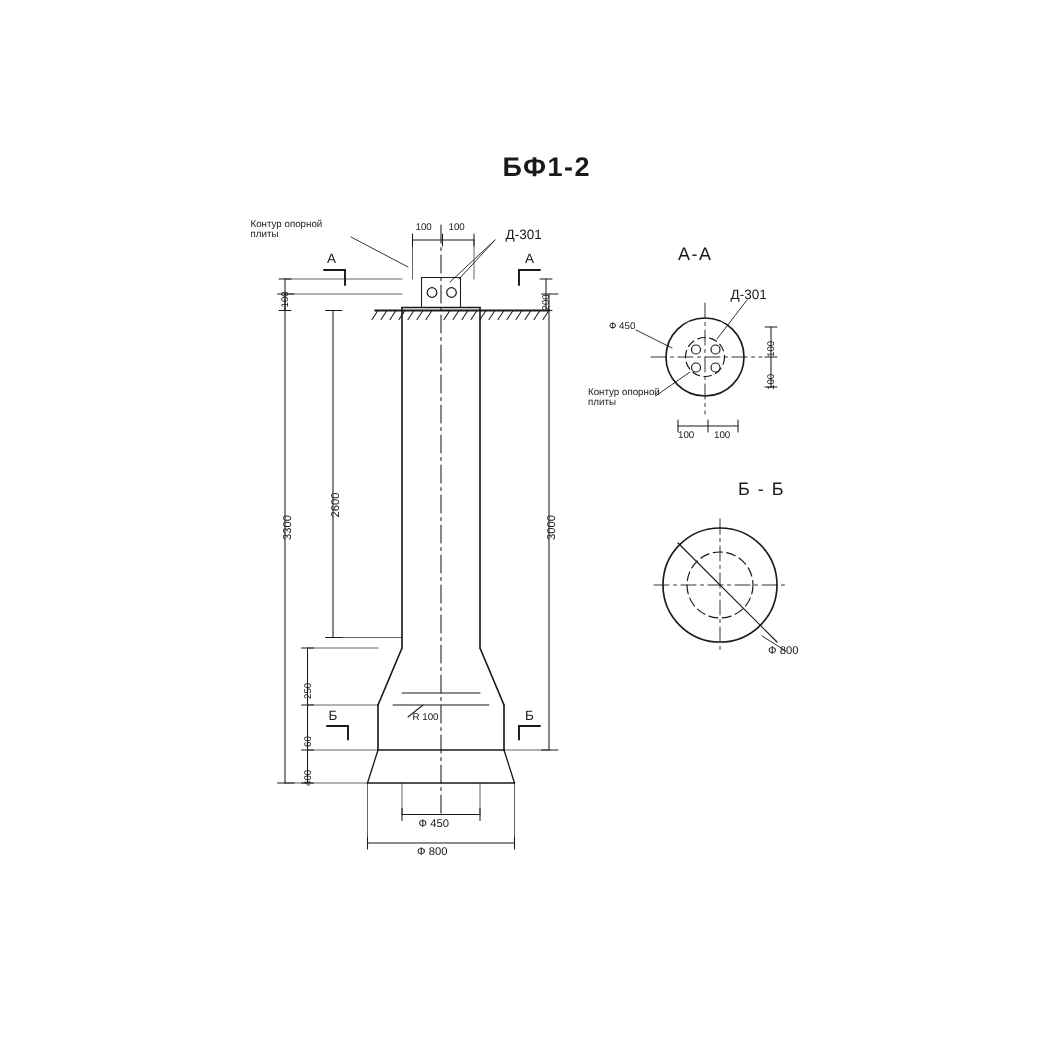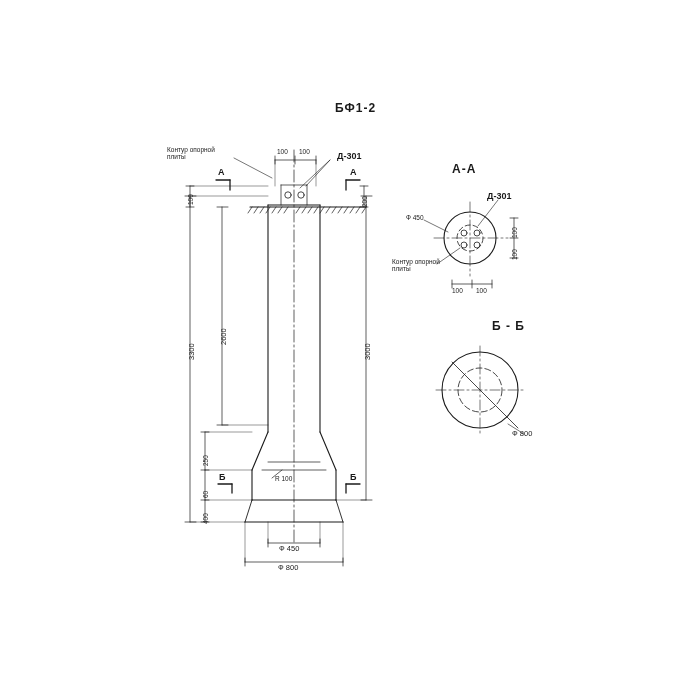--- a/index.html
+++ b/index.html
@@ -29,23 +29,23 @@
   }
   .lbl {
     position: absolute;
     color: #1a1a1a;
     font-family: "Liberation Sans", sans-serif;
     white-space: nowrap;
     line-height: 1;
   }
   .tiny   { font-size: 6.5px; }
   .small  { font-size: 7.5px; }
-  .big    { font-size: 12px; font-weight: bold; letter-spacing: 1px; }
-  .sect   { font-size: 12px; font-weight: bold; letter-spacing: 1px; }
-  .mark   { font-size: 9px; font-weight: bold; }
+  .big    { font-size: 18px; font-weight: bold; letter-spacing: 1px; }
+  .sect   { font-size: 12px; font-weight: normal; letter-spacing: 1px; }
+  .mark   { font-size: 9px; font-weight: normal; }
   .vert   { transform: rotate(-90deg); transform-origin: left top; }
 </style>
 </head>
 <body>
 
 <div id="page">
   <div class="stage">
 
     <svg class="draw" viewBox="0 0 700 700">
       <g stroke="#1b1b1b" fill="none" stroke-width="1.1" stroke-linecap="round">

